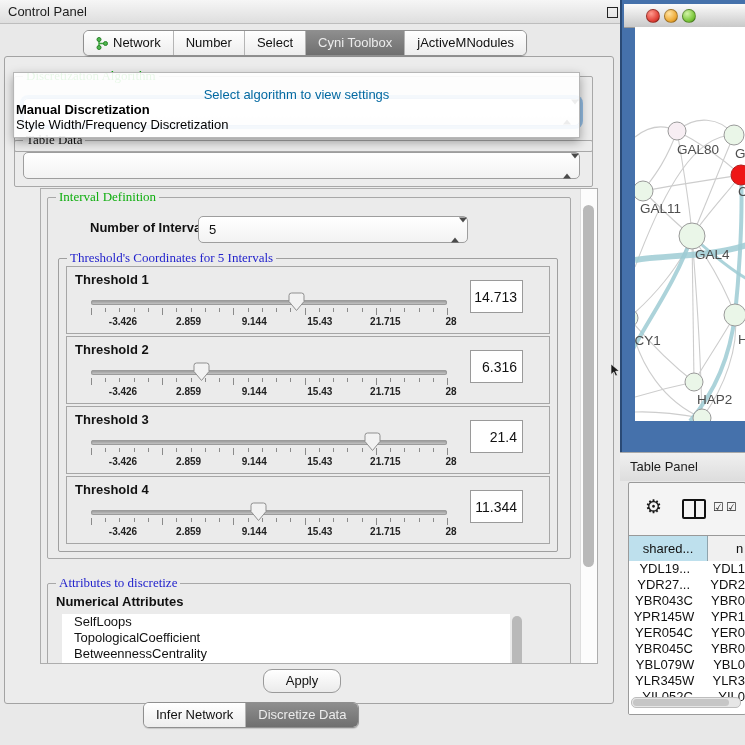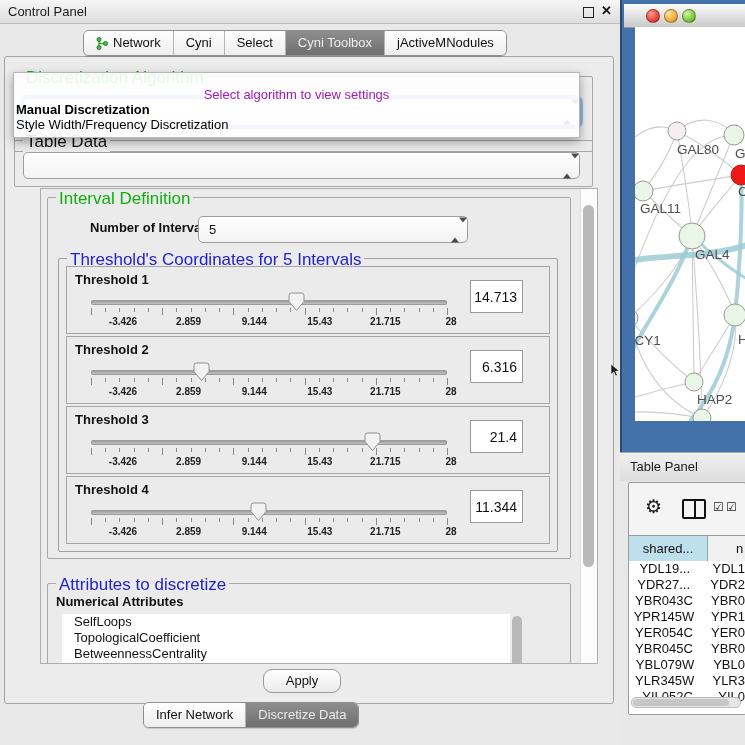--- a/index.html
+++ b/index.html
@@ -2,41 +2,41 @@
 <html><head>
 <meta charset="utf-8">
 <style>
   html,body{margin:0;padding:0;}
   body{width:745px;height:745px;position:relative;overflow:hidden;background:#e8e8e8;
        font-family:"Liberation Sans",sans-serif;font-size:13px;color:#111;}
 
   
   .cp{position:absolute;left:0;top:0;width:620px;height:745px;background:#e9e9e9;}
   .cp-titlebar{position:absolute;left:0;top:0;width:620px;height:23px;
-    background:linear-gradient(#f6f6f6,#dedede);border-bottom:1px solid #bdbdbd;}
+    background:linear-gradient(#f6f6f6,#dedede);border-bottom:1px solid #bdbdbd;padding-left:24px;}
   .cp-title{position:absolute;left:8px;top:4px;font-size:13px;color:#1c1c1c;}
   .float-btn{position:absolute;right:26px;top:7px;width:9px;height:9px;border:1.5px solid #222;background:transparent;}
   .close-btn{position:absolute;right:8px;top:3px;font-size:13px;font-weight:bold;color:#111;}
 
   .content-box{position:absolute;left:4px;top:56px;width:608px;height:646px;
     border:1px solid #a3a3a3;border-radius:3px;background:#ececec;}
 
   
   .tabgroup{position:absolute;display:flex;height:24px;border:1px solid #8f8f8f;border-radius:6px;
     overflow:hidden;background:#fff;box-shadow:0 1px 1px rgba(0,0,0,.15);}
   .tab{padding:0 12px;line-height:24px;font-size:13px;background:linear-gradient(#ffffff,#ededed);
     border-left:1px solid #b5b5b5;white-space:nowrap;display:flex;align-items:center;gap:5px;}
   .tab:first-child{border-left:none;}
   .tab.selected{background:linear-gradient(#8e8e8e,#6f6f6f);color:#ececec;}
   .top-tabs{top:30px;left:83px;}
   .bottom-tabs{top:702px;left:143px;}
 
   
   .group{position:absolute;border:1px solid #a8a8a8;border-radius:2px;}
-  .glabel{position:absolute;top:-9px;left:8px;background:#ececec;padding:0 3px;font-size:17px;}
+  .glabel{position:absolute;top:-9px;left:8px;background:#ececec;padding:0 3px;font-size:13px;font-family:Liberation Serif, serif;}
   .glabel.green{color:#0fae0f;}
   .glabel.blue{color:#2323cc;}
   .glabel.inpane{background:#ebebeb;}
 
   .combo{position:absolute;background:linear-gradient(#ffffff,#f3f3f3);border:1px solid #9e9e9e;
     border-radius:5px;font-size:13px;color:#111;}
   .combo .val{position:absolute;left:10px;top:0;line-height:25px;}
   .stepper{position:absolute;right:7px;top:50%;transform:translateY(-50%);width:9px;}
   .stepper .up{width:0;height:0;border-left:4px solid transparent;border-right:4px solid transparent;
     border-bottom:5px solid #4a4a4a;margin-bottom:2px;}
@@ -44,21 +44,21 @@
     border-top:5px solid #4a4a4a;}
 
   
   .algo-group{left:14px;top:76px;width:577px;height:74px;}
   .algo-combo{left:8px;right:12px;top:21px;height:26px;border:1px solid #7aa7d4;
     box-shadow:0 0 0 3px rgba(115,170,220,.75);}
 
   .popup{position:absolute;left:13px;top:72px;width:565px;height:64px;z-index:30;
     background:rgba(255,255,255,.9);border:1px solid #b6b6b6;
     box-shadow:0 4px 10px rgba(0,0,0,.35);}
-  .popup-ph{position:absolute;left:0;right:0;top:14px;text-align:center;color:#a21caf;font-size:13px;}
+  .popup-ph{position:absolute;left:0;right:0;top:14px;text-align:center;color:#0369a1;font-size:13px;}
   .popup-opt{position:absolute;left:2px;font-size:13px;color:#000;white-space:nowrap;}
   .popup-opt.b{font-weight:bold;top:29px;}
   .popup-opt.r{top:44px;}
 
   .td-group{left:14px;top:140px;width:577px;height:45px;}
   .td-combo{left:8px;right:12px;top:11px;height:25px;}
 
   
   .scrollpane{position:absolute;left:40px;top:188px;width:556px;height:474px;
     border:1px solid #adadad;background:#ebebeb;overflow:hidden;}
@@ -148,21 +148,21 @@
       <svg width="12" height="13" viewBox="0 0 12 13">
         <line x1="3" y1="3" x2="3" y2="10" stroke="#3aa33a" stroke-width="1.4"></line>
         <line x1="3" y1="6.5" x2="9" y2="6.5" stroke="#3aa33a" stroke-width="1.4"></line>
         <circle cx="3" cy="2.5" r="2" fill="#4db84d" stroke="#2c822c"></circle>
         <circle cx="3" cy="10.5" r="2" fill="#4db84d" stroke="#2c822c"></circle>
         <circle cx="9.5" cy="6.5" r="2" fill="#4db84d" stroke="#2c822c"></circle>
       </svg>
       <span>Network</span>
     </div>
     <div class="tab">
-        <span>Cyni</span>
+        <span>Number</span>
       </div>
     <div class="tab">
         <span>Select</span>
       </div>
     <div class="tab selected">
         <span>Cyni Toolbox</span>
       </div>
     <div class="tab">
         <span>jActiveMNodules</span>
       </div>

